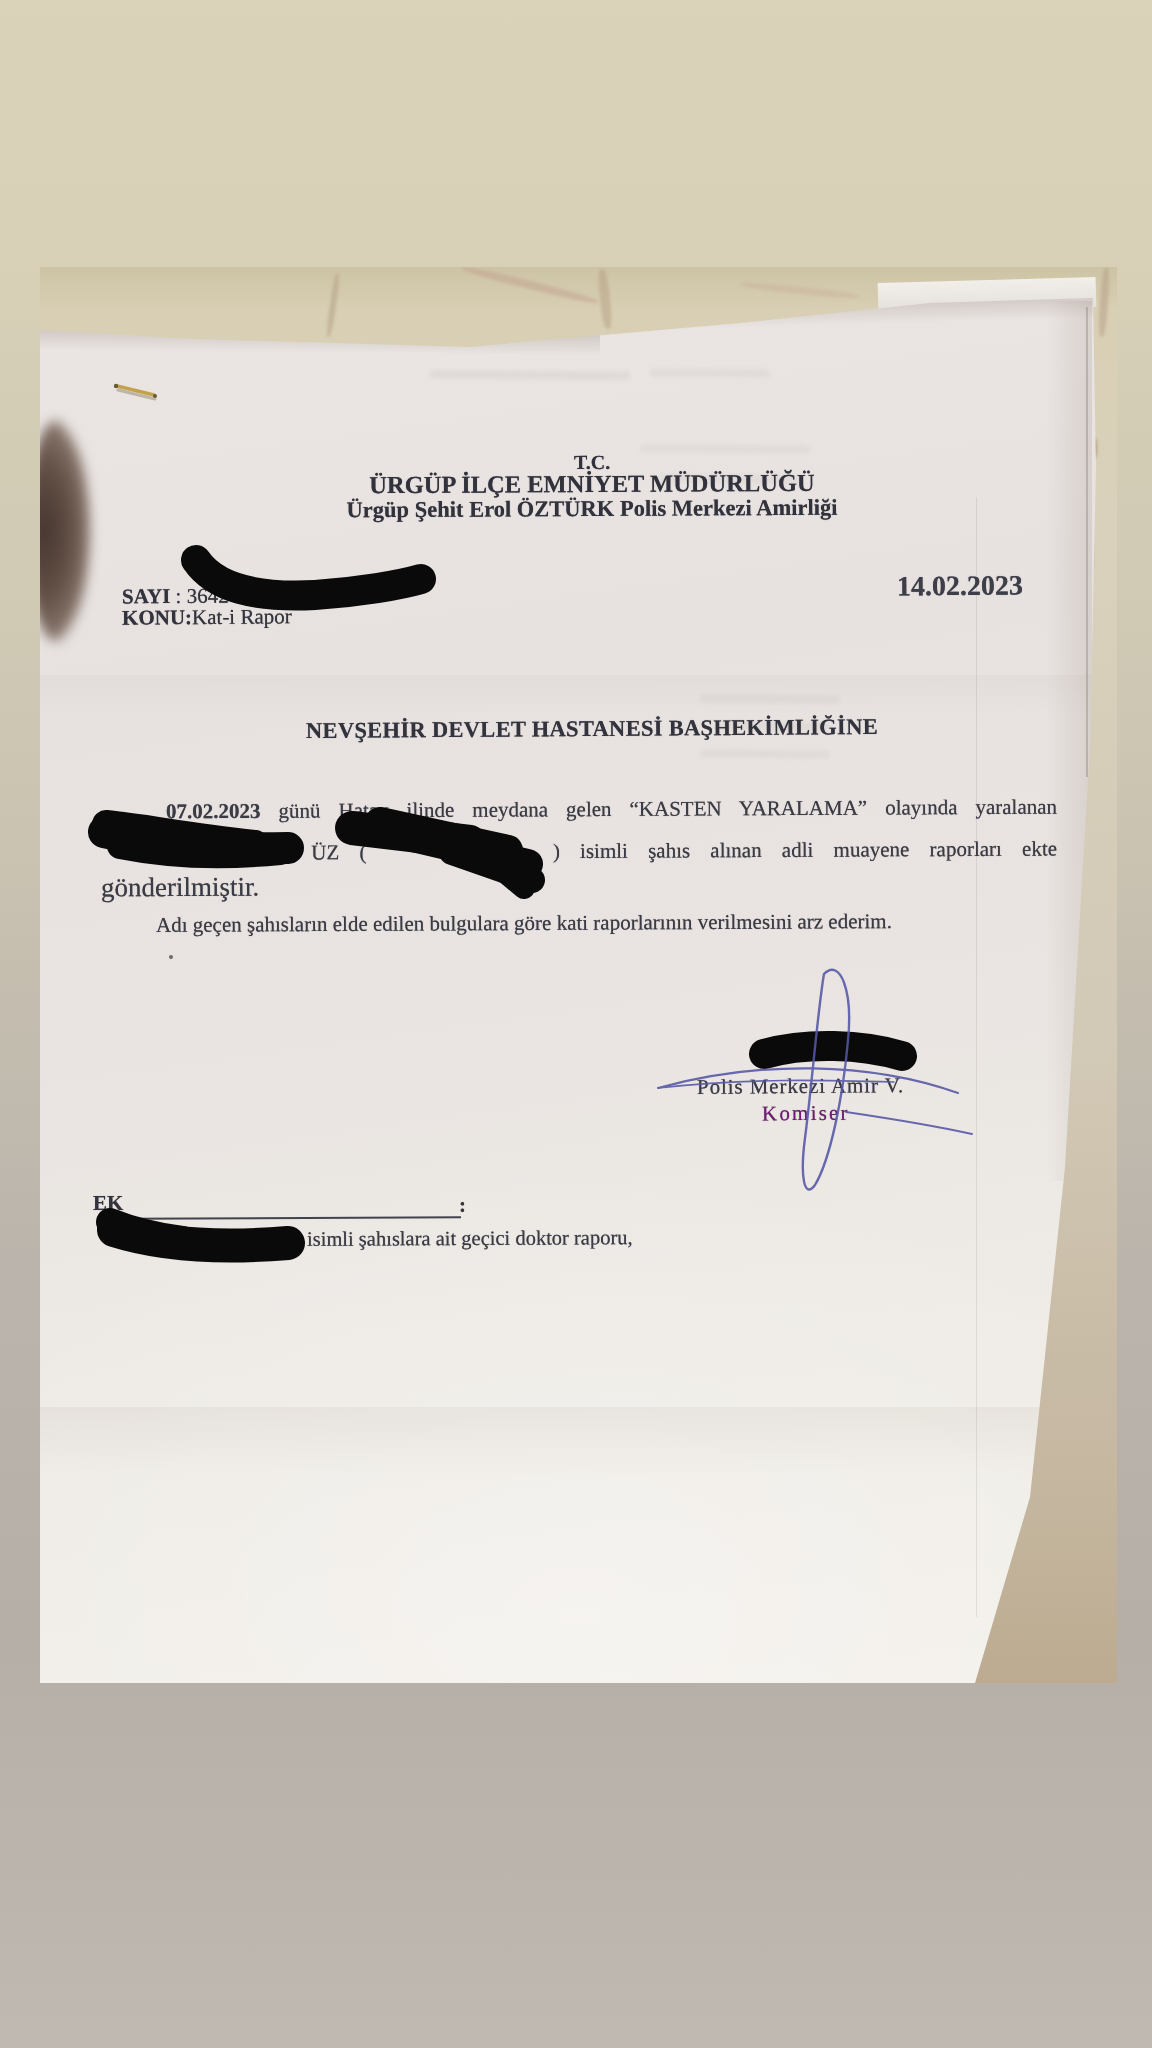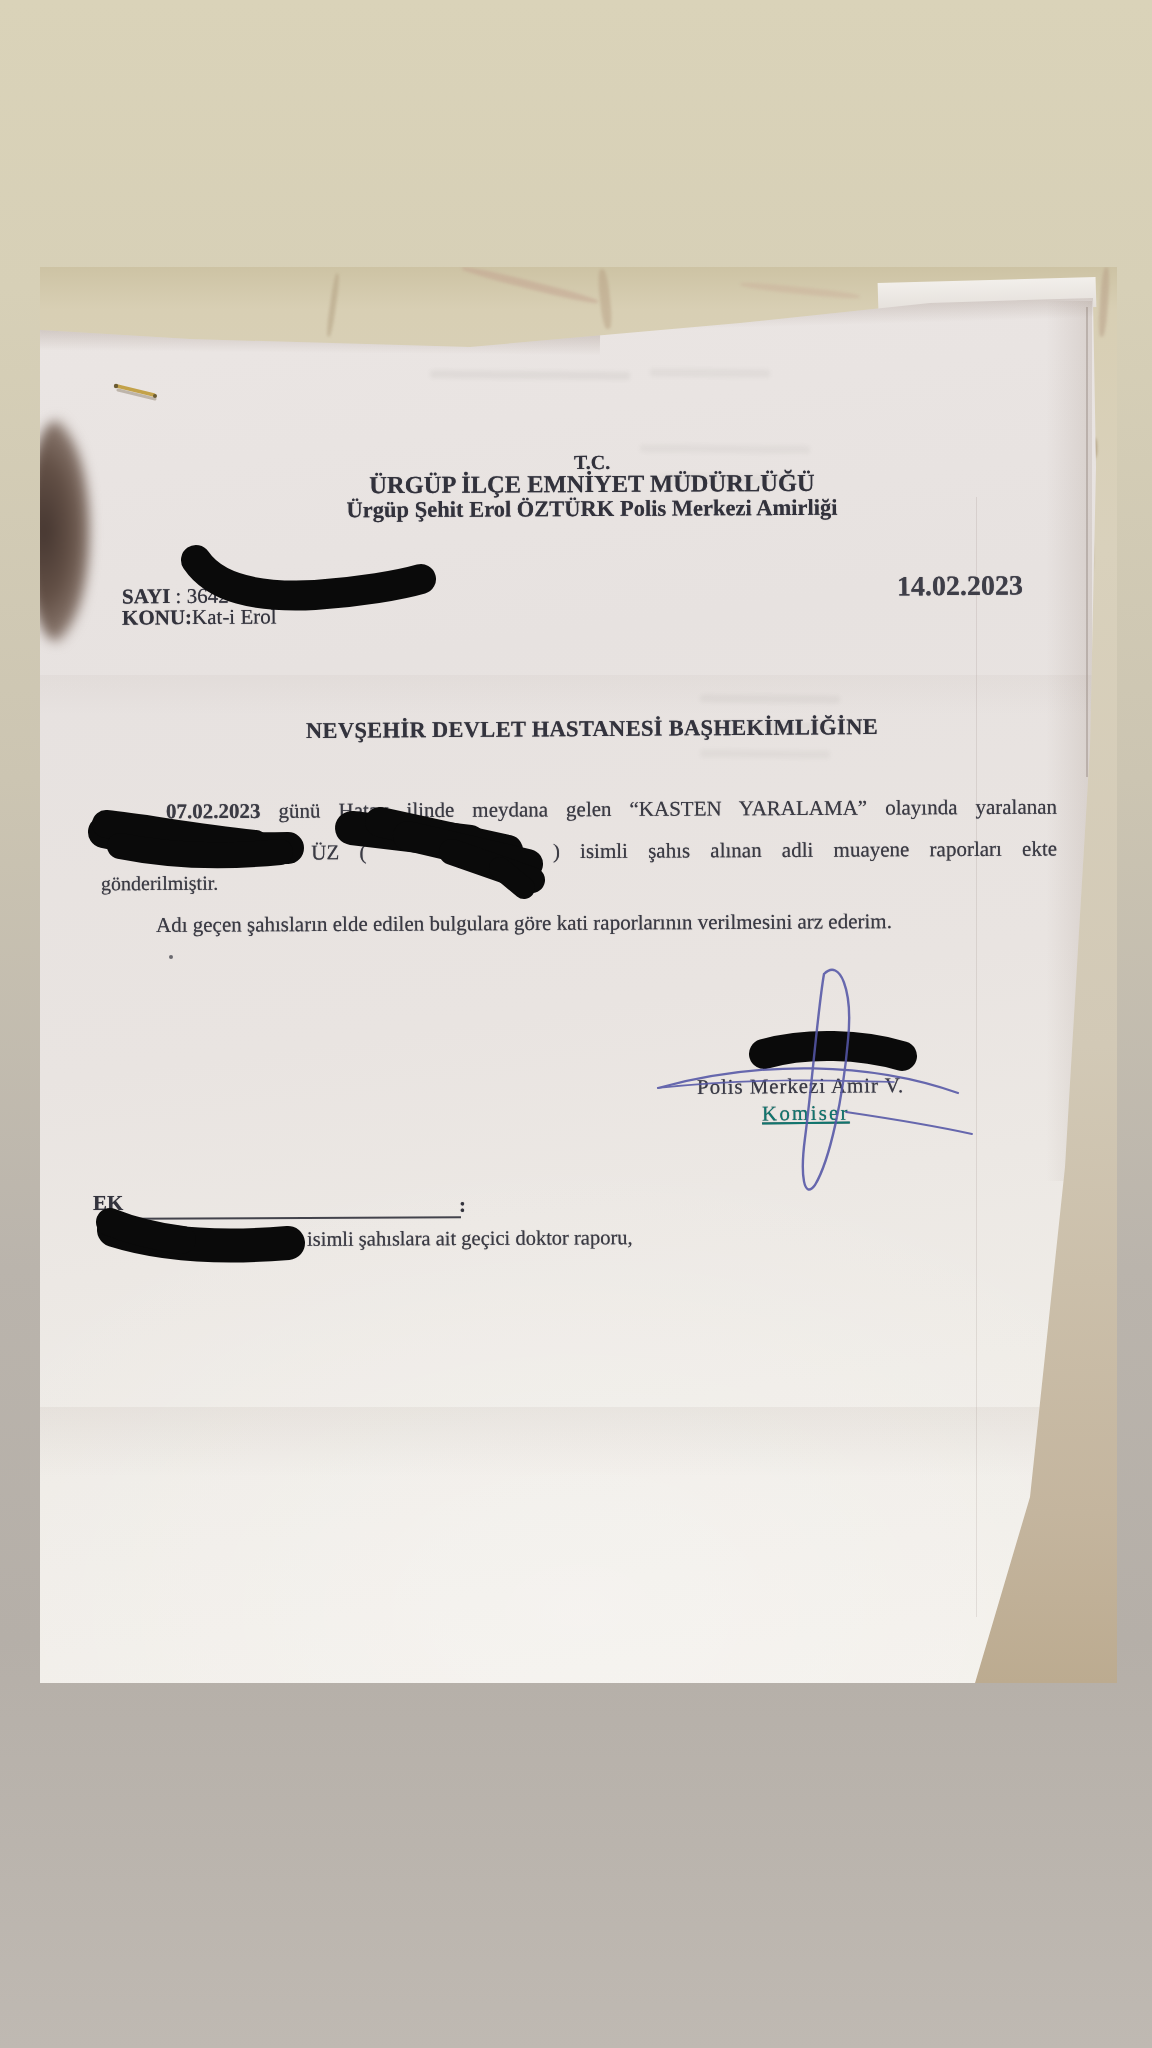--- a/index.html
+++ b/index.html
@@ -81,45 +81,45 @@
 <div style="position:absolute;left:0;top:0;width:1152px;height:2048px;z-index:20;">
 
   <div class="txt center b" style="top:451px;font-size:20px;color:#32323c;transform:rotate(-.3deg);">T.C.</div>
   <div class="txt center b" style="top:470px;font-size:24.5px;color:#32323c;transform:rotate(-.3deg);">ÜRGÜP İLÇE EMNİYET MÜDÜRLÜĞÜ</div>
   <div class="txt center b" style="top:496px;font-size:22.5px;color:#32323c;transform:rotate(-.3deg);">Ürgüp Şehit Erol ÖZTÜRK Polis Merkezi Amirliği</div>
 
   <div class="txt" style="left:122px;top:584px;font-size:21px;transform:rotate(-.5deg);color:#33333d;">
     <span class="b">SAYI</span><span> : 3642</span>
   </div>
   <div class="txt" style="left:122px;top:605px;font-size:21px;transform:rotate(-.5deg);color:#33333d;">
-    <span class="b">KONU:</span><span>Kat-i Erol</span>
+    <span class="b">KONU:</span><span>Kat-i Rapor</span>
   </div>
 
   <div class="txt b" style="left:897px;top:570px;font-size:28px;transform:rotate(-.5deg);color:#3e3e48;">14.02.2023</div>
 
   <div class="txt center b" style="top:716px;font-size:22.5px;letter-spacing:.3px;color:#33333d;transform:rotate(-.4deg);">NEVŞEHİR DEVLET HASTANESİ BAŞHEKİMLİĞİNE</div>
 
   <div class="txt just" style="left:166px;top:797px;width:891px;font-size:21px;transform:rotate(-.3deg);">
     <b>07.02.2023</b>
     <span>günü Hatay ilinde meydana gelen “KASTEN YARALAMA” olayında yaralanan</span>
   </div>
   <div class="txt just" style="left:101px;top:839px;width:956px;font-size:21px;transform:rotate(-.3deg);">
     <span class="sp" style="width:190px;"></span>
     <span>ÜZ (</span>
     <span class="sp" style="width:146px;"></span>
     <span>) isimli şahıs alınan adli muayene raporları ekte</span>
   </div>
-  <div class="txt" style="left:101px;top:872px;font-size:20px;transform:rotate(-.3deg);">gönderilmiştir.</div>
+  <div class="txt" style="left:101px;top:872px;font-size:27px;transform:rotate(-.3deg);">gönderilmiştir.</div>
 
   <div class="txt" style="left:156px;top:911px;font-size:21px;transform:rotate(-.3deg);">Adı geçen şahısların elde edilen bulgulara göre kati raporlarının verilmesini arz ederim.</div>
 
   <span class="dot" style="left:169px;top:955px;"></span>
 
   <div class="txt" style="left:697px;top:1074px;font-size:21px;letter-spacing:.9px;color:#3a3a46;transform:rotate(-.5deg);">Polis Merkezi Amir V.</div>
-  <div class="txt" style="left:762px;top:1101px;font-size:21px;letter-spacing:2.2px;color:#0f766e;transform:rotate(-.5deg);text-decoration:underline;">Komiser</div>
+  <div class="txt" style="left:762px;top:1101px;font-size:21px;letter-spacing:2.2px;color:#701a75;transform:rotate(-.5deg);">Komiser</div>
 
   <div class="txt b" style="left:93px;top:1191px;font-size:21px;color:#33333d;">EK</div>
   <div class="underline-ek"></div>
   <div class="txt b" style="left:459px;top:1193px;font-size:21px;color:#33333d;">:</div>
   <div class="txt" style="left:307px;top:1227px;font-size:20.5px;transform:rotate(-.3deg);">isimli şahıslara ait geçici doktor raporu,</div>
 </div>
 
 <svg class="ink" width="1152" height="2048" viewBox="0 0 1152 2048">
 
   <g>

